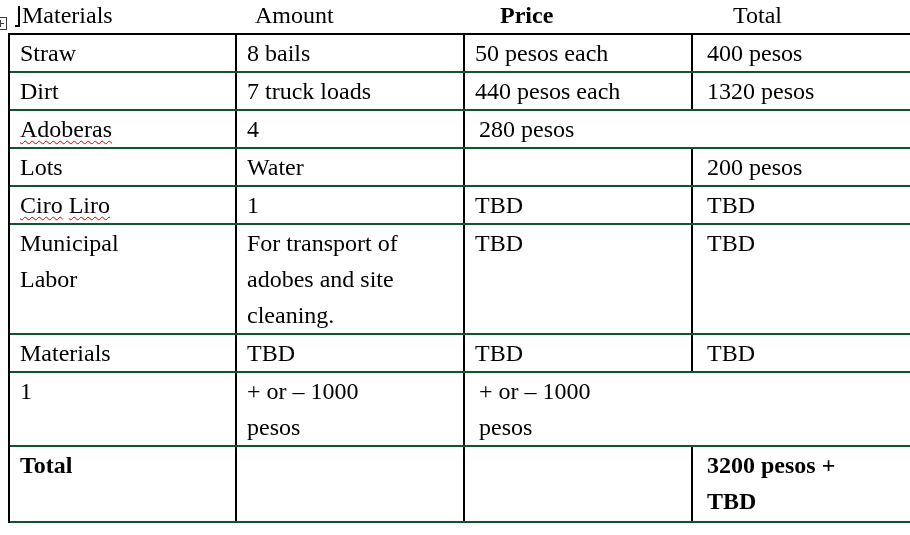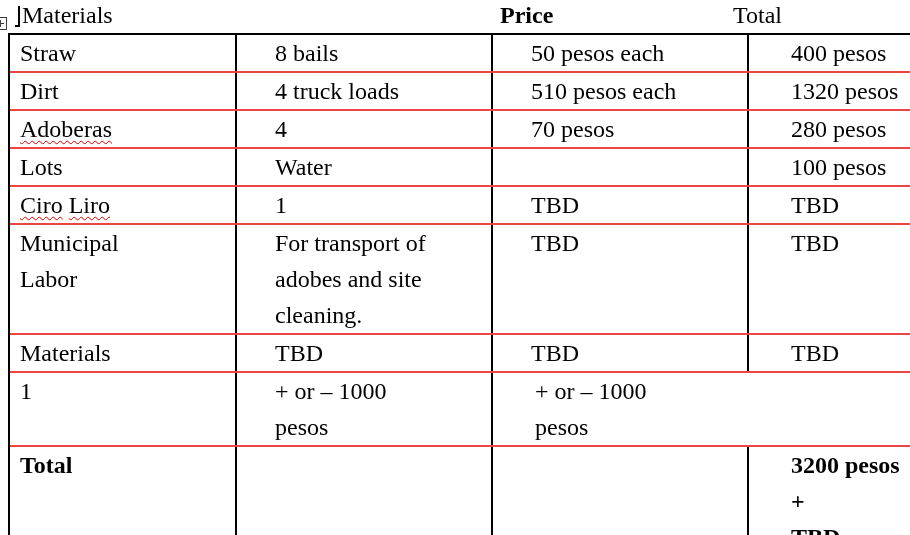--- a/index.html
+++ b/index.html
@@ -37,22 +37,21 @@
   .h3 { left:500px;font-weight:bold; }
   .h4 { left:733px; }
 
   
   .tbl {
     position:absolute; left:8px; top:33px; width:902px;
     border-top:2px solid #000; border-left:2px solid #000; box-sizing:border-box;
   }
   .row {
     display:grid; grid-template-columns:227px 228px 228px auto;
-    border-bottom:2px solid #ef4444;
-    gap:28px;
+    border-bottom:2px solid #14532d;
   }
   .cell {
     border-right:2px solid #000; box-sizing:border-box;
     padding:0 6px 0 10px; font-size:24px; line-height:36px; min-height:36px;
     white-space:pre-line; overflow:hidden;
   }
   .cell.c4 { border-right:none;padding-left:14px; }
   .row.bold .cell { font-weight:bold; }
   .row.r-total { min-height:74px; }
 
@@ -68,52 +67,52 @@
 </head>
 <body>
 
 <div class="page">
 
   <div class="handle"></div>
   <div class="caret"></div>
 
   <div class="hdr">
     <span class="h1">Materials</span>
+    <span class="h2">Amount</span>
     <span class="h3">Price</span>
     <span class="h4">Total</span>
   </div>
 
   <div class="tbl">
 
     <div class="row">
       <div class="cell c1">Straw</div>
       <div class="cell c2">8 bails</div>
       <div class="cell c3">50 pesos each</div>
       <div class="cell c4">400 pesos</div>
     </div>
 
     <div class="row">
       <div class="cell c1">Dirt</div>
-      <div class="cell c2">4 truck loads</div>
-      <div class="cell c3">510 pesos each</div>
+      <div class="cell c2">7 truck loads</div>
+      <div class="cell c3">440 pesos each</div>
       <div class="cell c4">1320 pesos</div>
     </div>
 
     <div class="row">
       <div class="cell c1"><span class="sq">Adoberas</span></div>
       <div class="cell c2">4</div>
-      <div class="cell c3">70 pesos</div>
       <div class="cell c4">280 pesos</div>
     </div>
 
     <div class="row">
       <div class="cell c2">Lots</div>
       <div class="cell c1">Water</div>
       <div class="cell c3"></div>
-      <div class="cell c4">100 pesos</div>
+      <div class="cell c4">200 pesos</div>
     </div>
 
     <div class="row">
       <div class="cell c1"><span class="sq">Ciro</span> <span class="sq">Liro</span></div>
       <div class="cell c2">1</div>
       <div class="cell c3">TBD</div>
       <div class="cell c4">TBD</div>
     </div>
 
     <div class="row">

